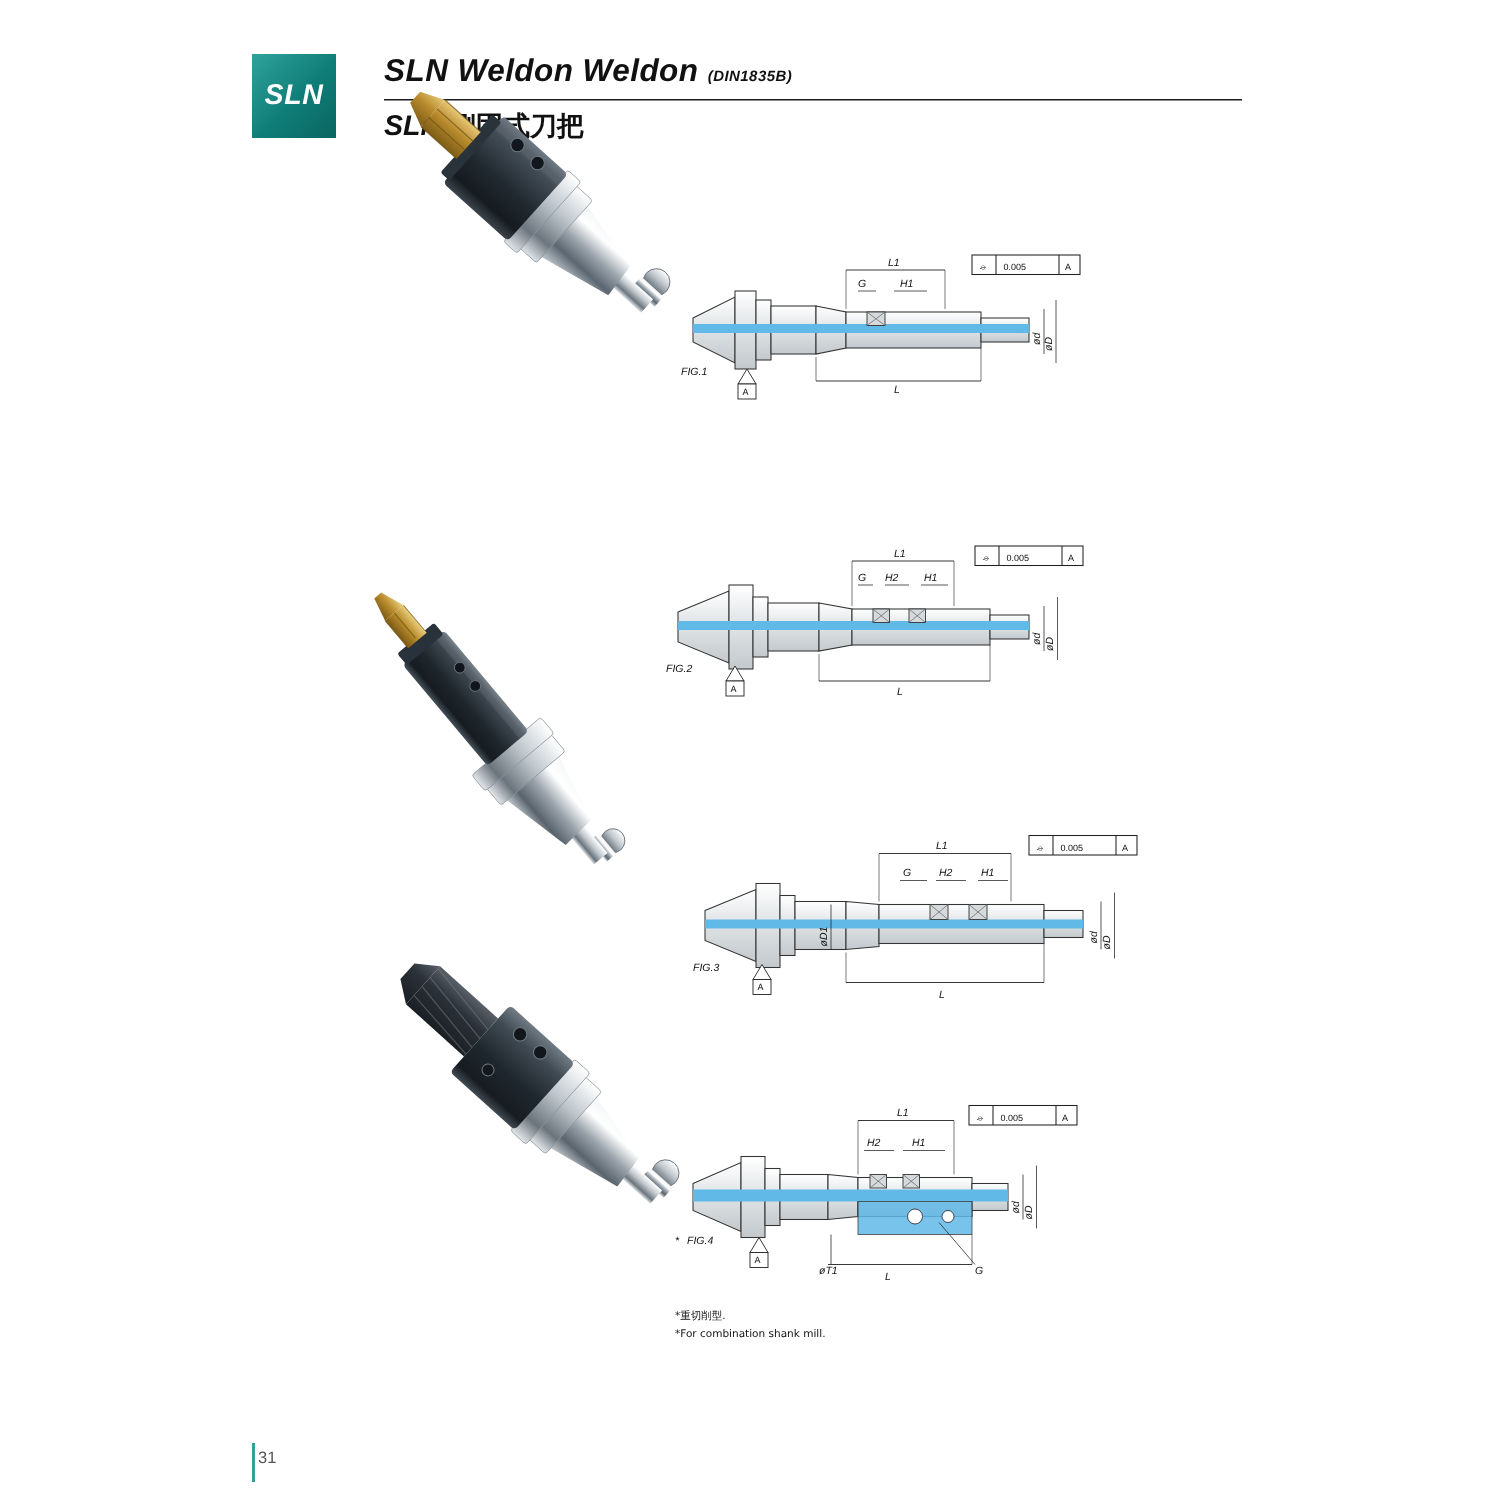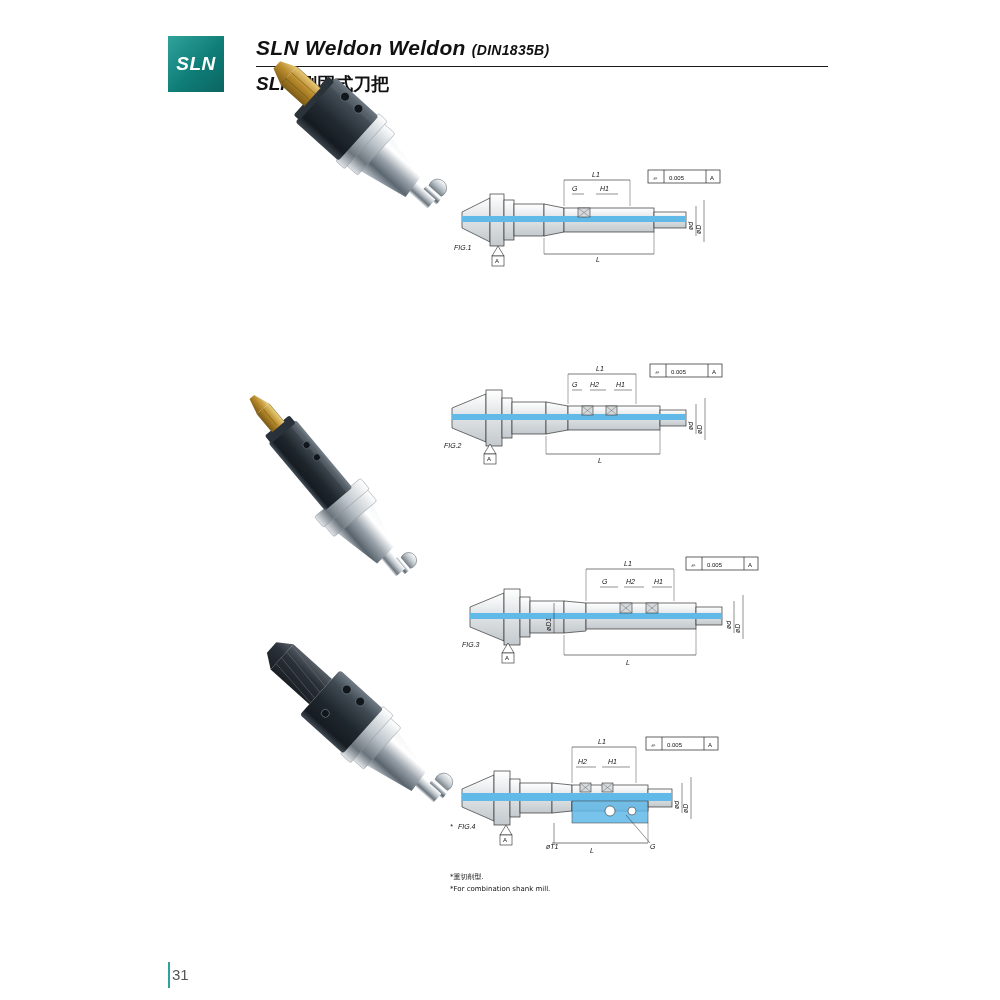--- a/index.html
+++ b/index.html
@@ -51,21 +51,21 @@
     left: 88px;
     top: 6px;
     font-size: 21px;
     font-weight: bold;
     font-style: italic;
     color: #111111;
     white-space: nowrap;
     letter-spacing: .3px;
   }
   .title-en .din {
-    font-size: 14px;
+    font-size: 10px;
     font-weight: bold;
     font-style: italic;
   }
   .title-rule {
     position: absolute;
     left: 88px;
     top: 36px;
     width: 572px;
     height: 1px;
     background: #1a1a1a;
@@ -93,21 +93,21 @@
     left: 168px;
     top: 962px;
     width: 2px;
     height: 26px;
     background: #2fa39b;
   }
   .page-number {
     position: absolute;
     left: 172px;
     top: 966px;
-    font-size: 15px;
+    font-size: 11px;
     color: #555;
   }
 
   
   .fig-block { position: absolute; }
 
   .photo { position: absolute; }
 
   .drawing { position: absolute; }
 

